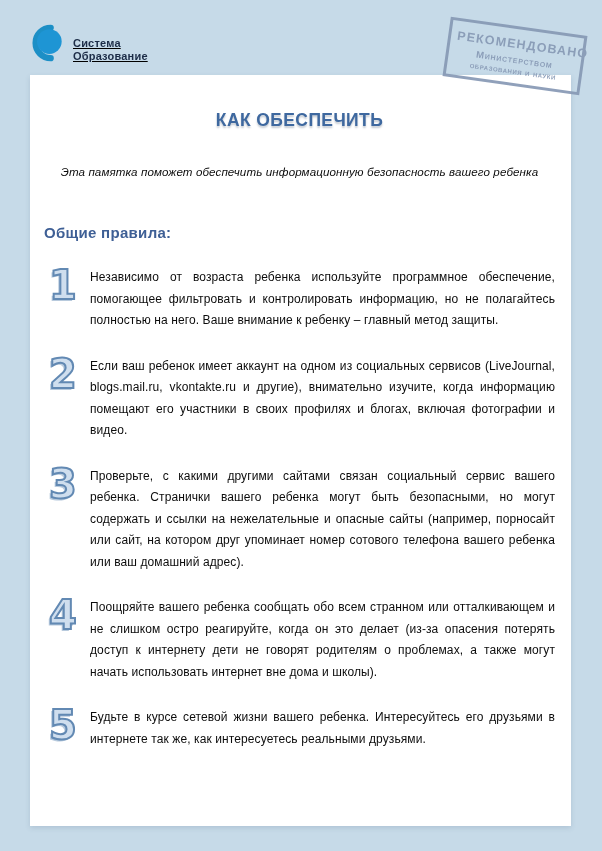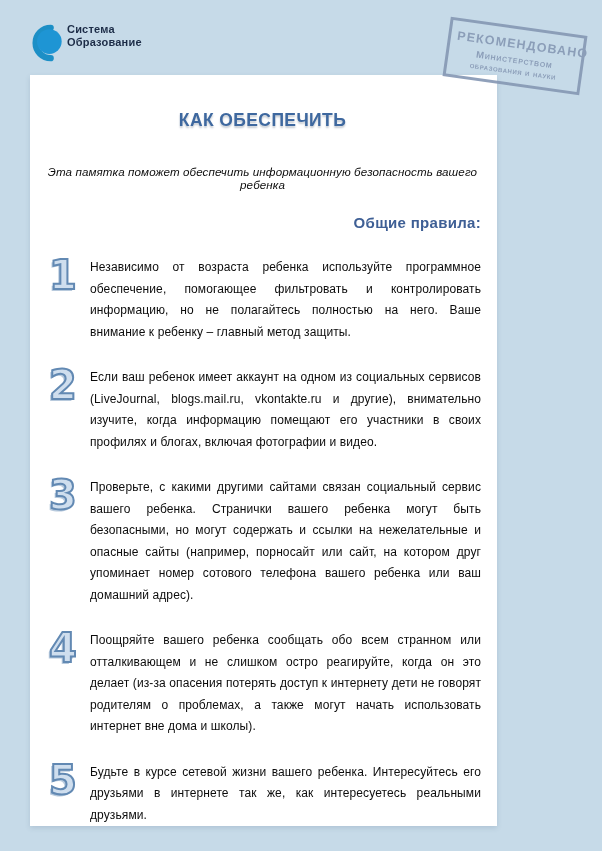--- a/index.html
+++ b/index.html
@@ -9,23 +9,24 @@
     background: #c6dae8;
     font-family: "Liberation Sans", sans-serif;
     overflow: hidden;
   }
 
   
   .logo {
     position: absolute;
     left: 27px; top: 23px;
     display: flex;
-    align-items: flex-start;
-    gap: 2px;
+    align-items: flex-end;
+    gap: 8px;
     z-index: 3;
+    text-decoration: underline;
   }
   .logo svg { width: 38px; height: 40px; display: block; }
   .logo-text {
     font-size: 11px;
     font-weight: bold;
     line-height: 13px;
     color: #1c2c47;
     letter-spacing: 0.2px;
   }
 
@@ -61,21 +62,21 @@
     font-variant: small-caps;
     letter-spacing: 0.6px;
     margin-top: 1px;
     white-space: nowrap;
   }
 
   
   .card {
     position: absolute;
     left: 30px; top: 75px;
-    width: 467px; height: 751px;
+    width: 541px; height: 751px;
     background: #ffffff;
     box-shadow: 0 2px 5px rgba(70,100,130,0.18);
     z-index: 1;
     padding: 33px 16px 0 14px;
   }
 
   .doc-title {
     text-align: center;
     color: #3e689f;
     font-weight: bold;
@@ -89,22 +90,22 @@
     margin-top: 33px;
     text-align: center;
     font-size: 11.6px;
     font-weight: normal;
     font-style: italic;
     color: #0d0d0d;
     letter-spacing: 0.1px;
   }
 
   .section-heading {
-    margin-top: 23px;
-    text-align: right;
+    margin-top: 46px;
+    text-align: left;
     color: #3e5f95;
     font-weight: bold;
     font-size: 15px;
     letter-spacing: 0.3px;
   }
 
   
   .rules {
     margin-top: 26px;
     list-style: none;

